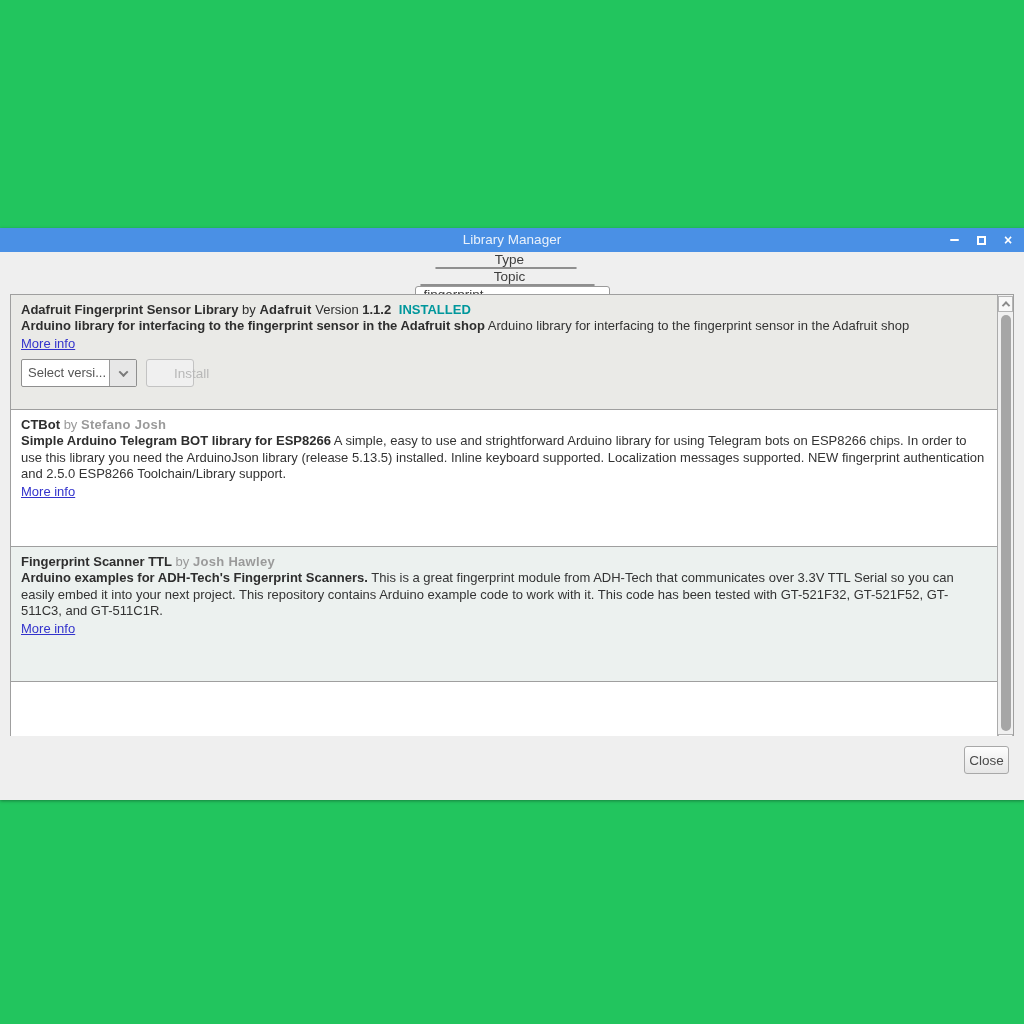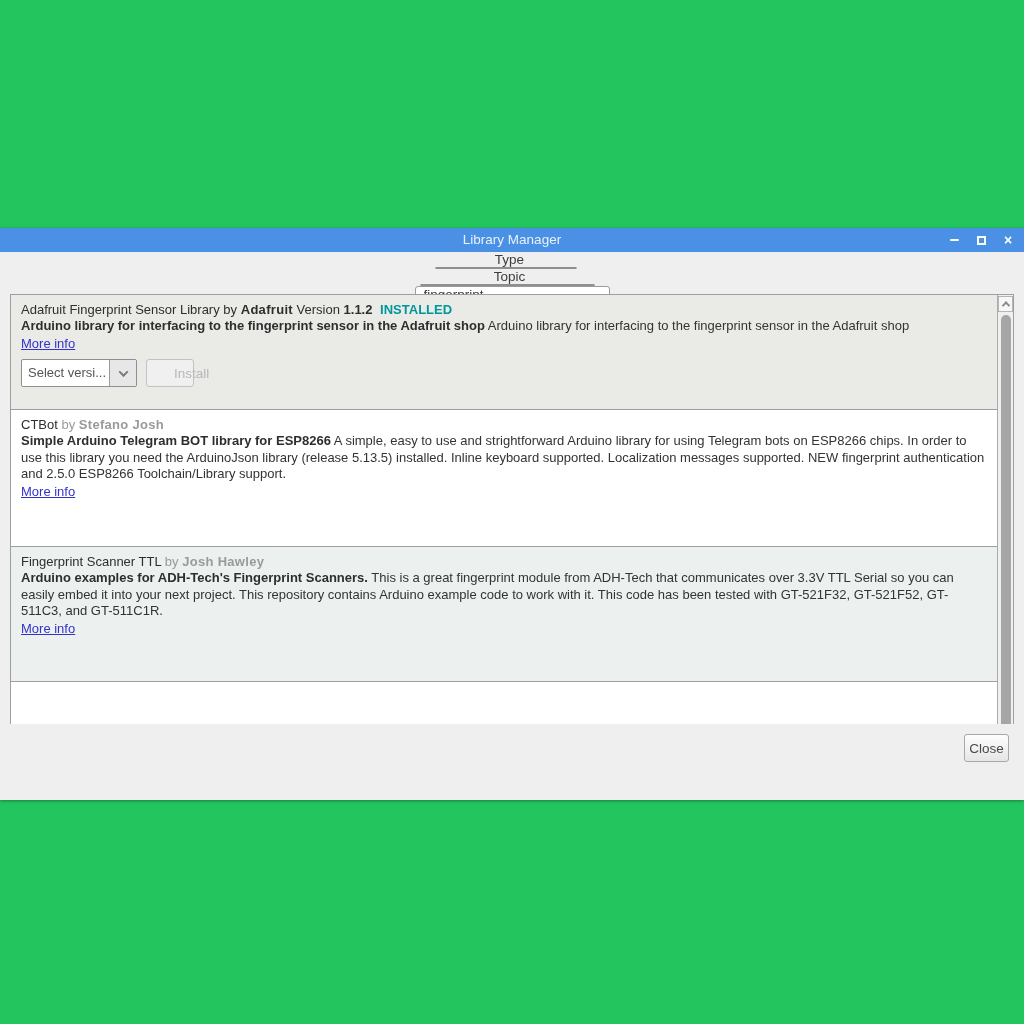--- a/index.html
+++ b/index.html
@@ -40,21 +40,21 @@
   
   .list { position:absolute; left:10px; right:10px; top:66px; bottom:48px;
           background:#ffffff; border:1px solid #9f9f9f; overflow:hidden; }
   .list-content { position:absolute; left:0; top:0; right:16px; bottom:0; }
   .entry { padding:6px 10px 0 10px; font-size:13px; color:#333; border-bottom:1px solid #9f9f9f; overflow:hidden; }
   .entry-1 { height:115px; background:#eaeae7; }
   .entry-2 { height:137px; background:#ffffff; }
   .entry-3 { height:135px; background:#ecf1ef; }
   .entry-empty { height:70px; background:#ffffff; border-bottom:none; }
   .entry .head { line-height:17px; margin-bottom:0px; }
-  .entry .head .lib-name { font-weight:normal; color:#2e2e2e; }
+  .entry .head .lib-name { font-weight:bold; color:#2e2e2e; }
   .entry .head .byword { color:#2e2e2e; }
   .entry .head .byword.dim, .entry .head .author.dim { color:#9a9a9a; }
   .entry .head .author { font-weight:bold; color:#2e2e2e; letter-spacing:.3px; }
   .entry .head .version-word { color:#2e2e2e; }
   .entry .head .version-num { font-weight:bold; color:#2e2e2e; }
   .entry .head .installed { font-weight:bold; color:#00979c; margin-left:4px; }
   .entry .desc { line-height:16.5px; color:#333; }
   .entry .desc .desc-bold { font-weight:bold; color:#2e2e2e; }
   .more-info { display:inline-block; margin-top:1px; line-height:16.5px; color:#3333cc;
                text-decoration:underline; cursor:pointer; }
@@ -71,21 +71,21 @@
             display:flex; align-items:center; justify-content:center; }
   .sb-btn.up { top:1px; }
   .sb-btn.down { bottom:1px; }
   .sb-chev { width:6px; height:6px; border-right:2px solid #8a8a8a; border-bottom:2px solid #8a8a8a; }
   .sb-chev.up { transform:rotate(-135deg) translate(-1px,-1px); }
   .sb-chev.down { transform:rotate(45deg) translate(-1px,-1px); }
   .sb-thumb { position:absolute; left:2.5px; width:10px; top:20px; bottom:20px;
               background:#a6a6a6; border-radius:6px; }
 
   
-  .footer { position:absolute; left:0; bottom:12px; width:100%; height:64px; background:#efefef; }
+  .footer { position:absolute; left:0; bottom:0; width:100%; height:64px; background:#efefef; }
   .close-btn { position:absolute; right:15px; top:10px; width:45px; height:28px;
                background:linear-gradient(#fdfdfd,#e6e6e6); border:1px solid #a8a8a8; border-radius:3px;
                color:#4a4a4a; font-size:13.5px; font-family:"Liberation Sans", sans-serif; }
 </style>
 </head>
 <body>
 
 <div class="stage">
   <div class="window">
 

